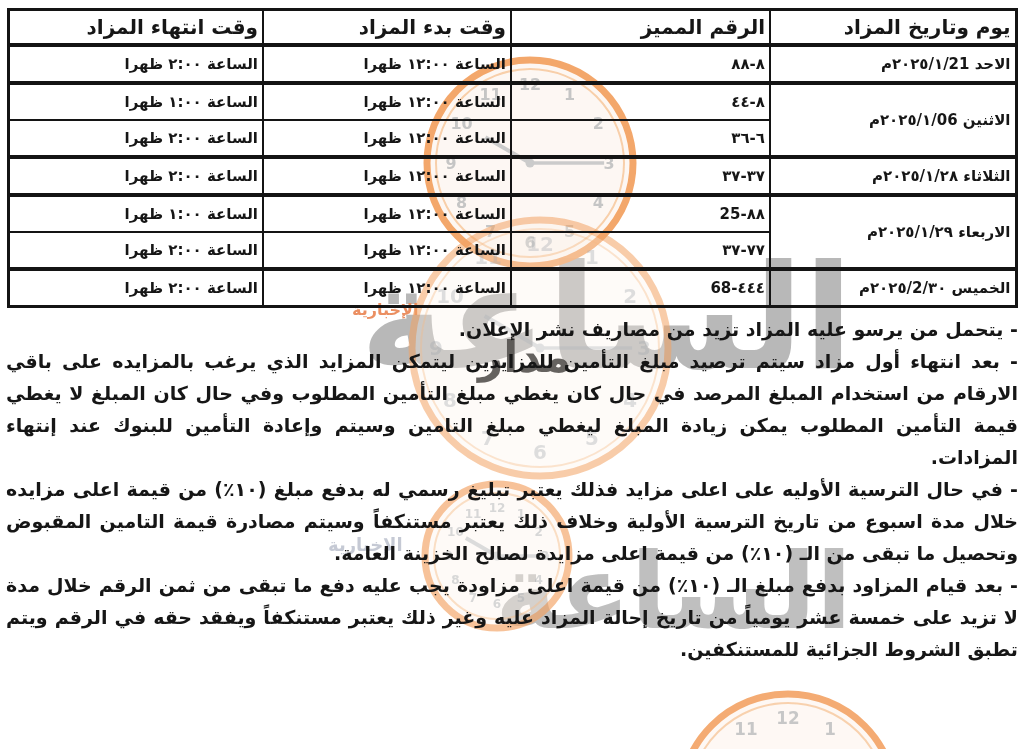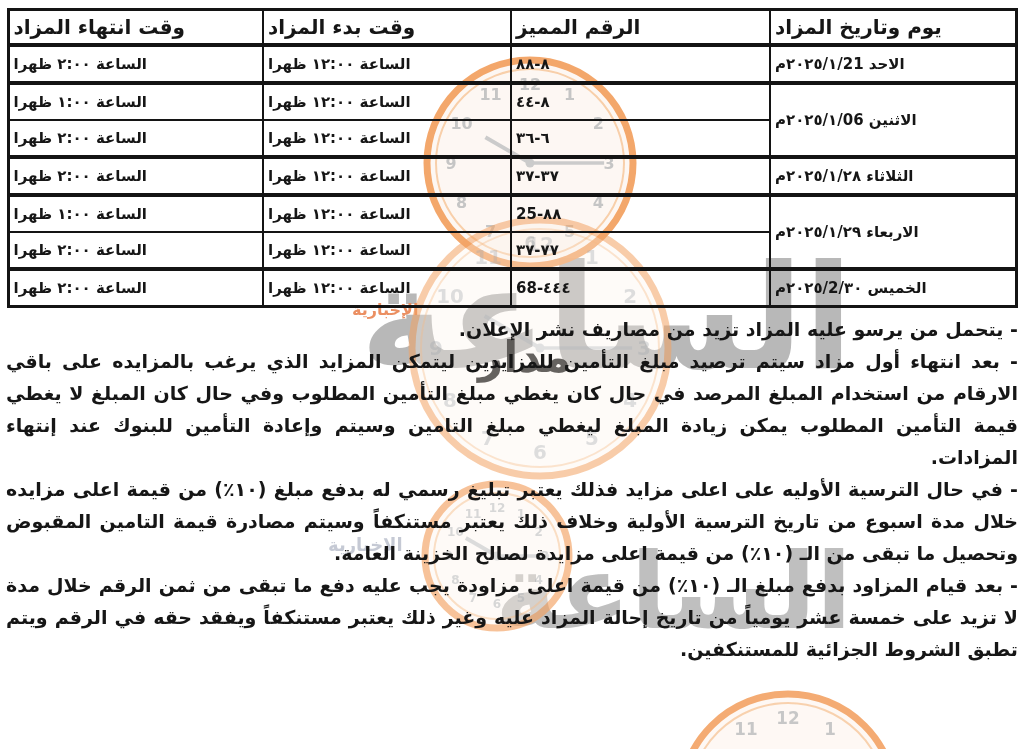--- a/index.html
+++ b/index.html
@@ -29,21 +29,21 @@
   .content{position:relative;z-index:1;}
   table.schedule{
     border-collapse:collapse;
     margin:8px auto 0 auto;
     width:1008px;
     table-layout:fixed;
     background:transparent;
   }
   table.schedule th, table.schedule td{
     border:2px solid #141414;
-    text-align:left;
+    text-align:right;
     vertical-align:middle;
     font-weight:bold;
     padding:1px 4px;
     background:transparent;
   }
   table.schedule{border:3px solid #141414;}
   table.schedule th{height:30px;font-size:20px;}
   table.schedule td{height:32px;font-size:15px;}
   tr.group-start td{border-top-width:4px;}
   td.num-cell{font-size:19px;letter-spacing:1px;}

